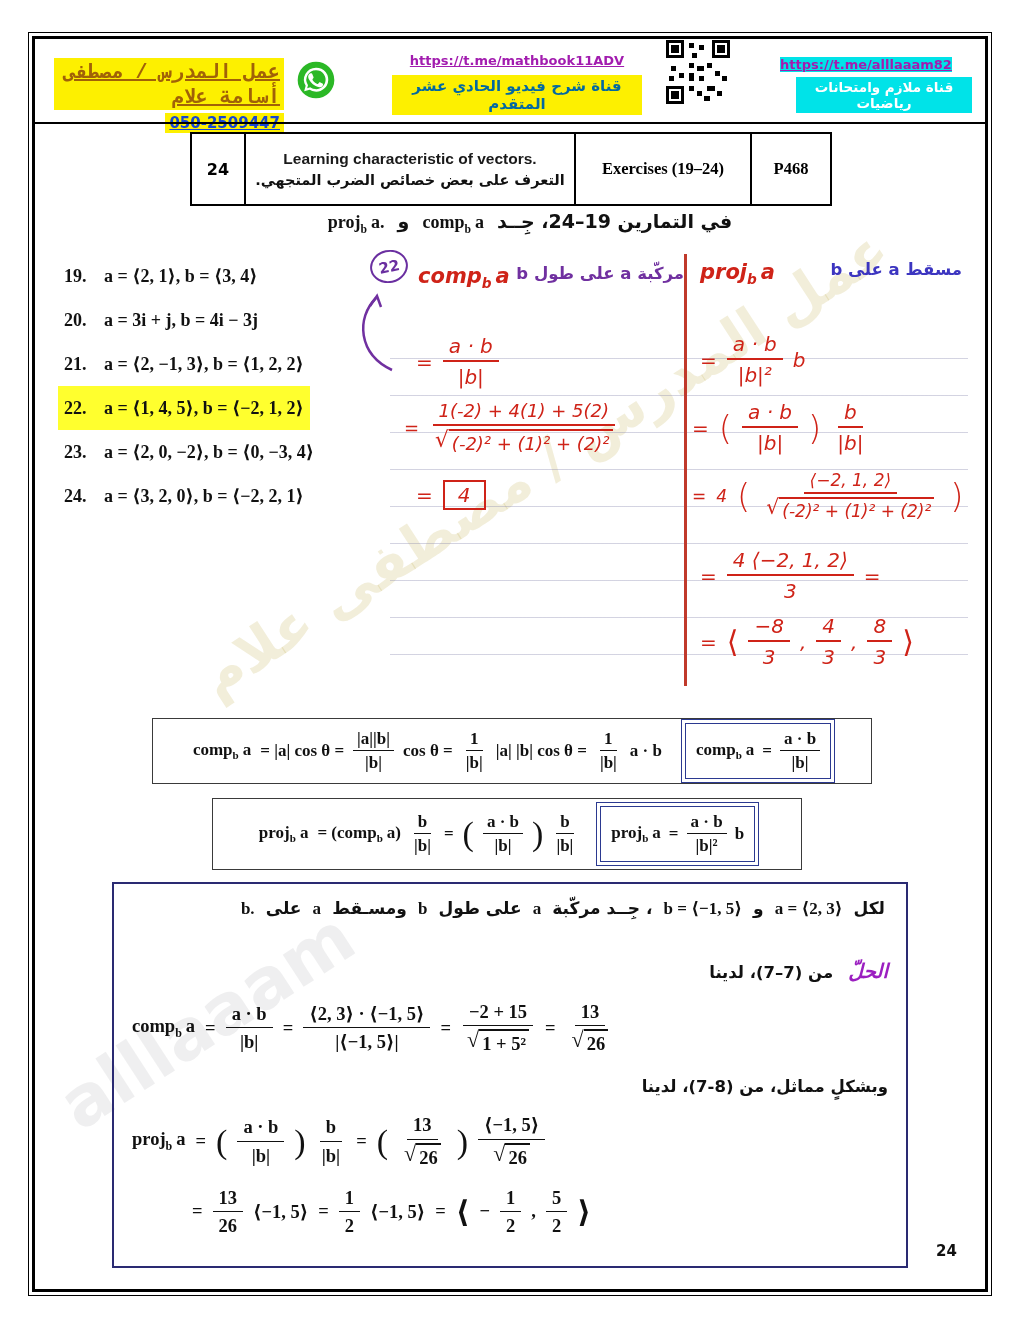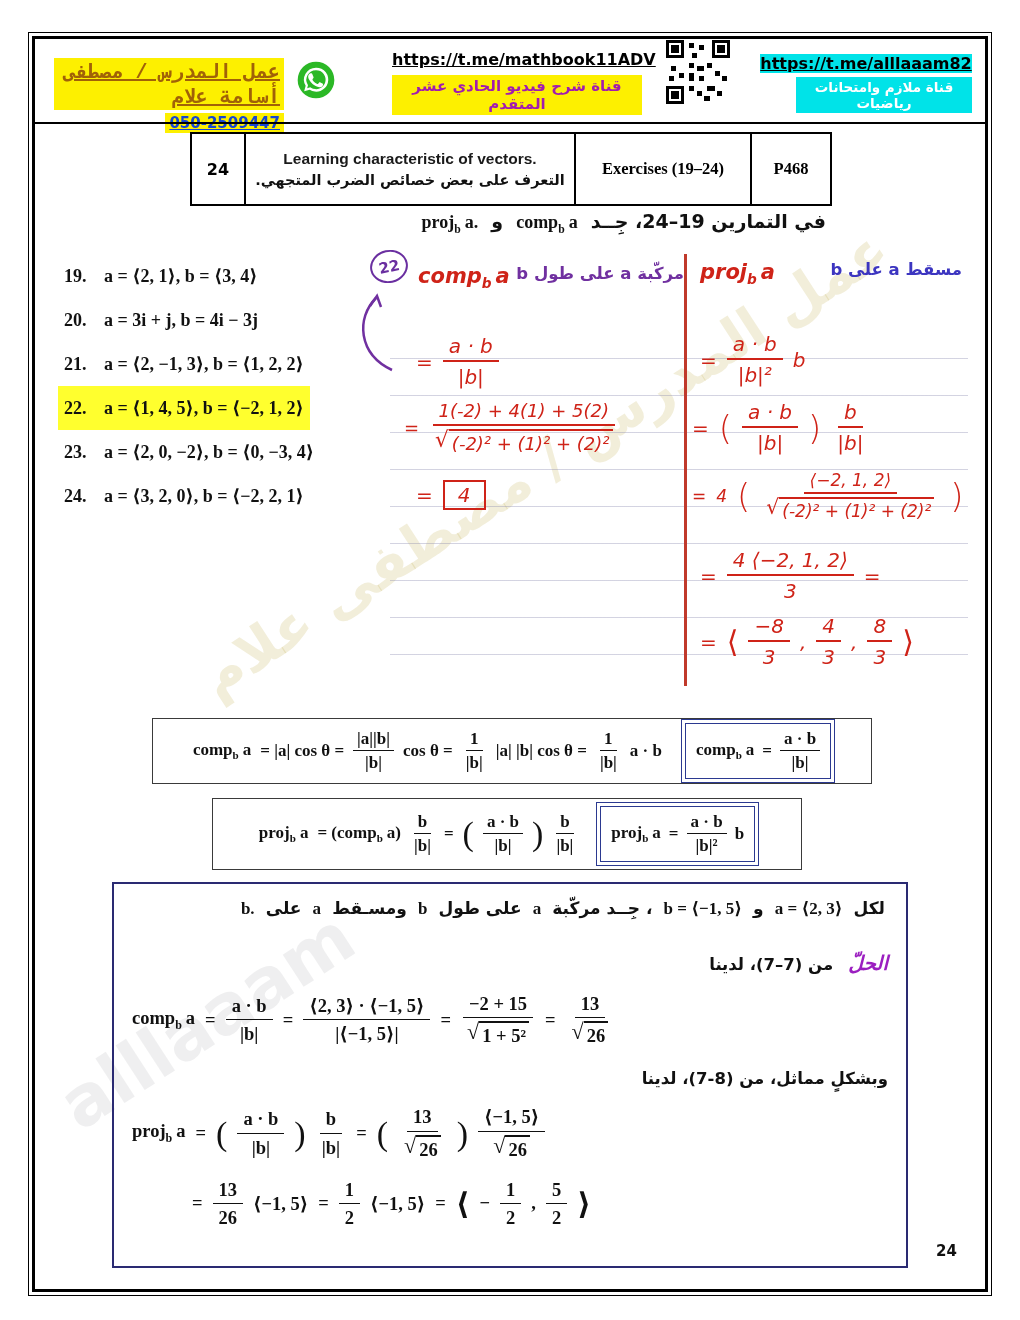--- a/index.html
+++ b/index.html
@@ -19,39 +19,39 @@
   .hdrline { position:absolute; left:35px; right:35px; top:122px; border-top:2.5px solid #000; z-index:1; }
 
   
   .hlY { background:#fdf000; }
   .hlC { background:#00e3e8; }
   .teacher { left:54px; top:58px; width:230px; direction:rtl; text-align:right; }
   .teacher .t1 { display:inline-block; color:#a16207; font-weight:bold; font-size:20px; text-decoration:underline; padding:1px 4px;font-family:Liberation Mono, monospace; }
   .teacher .t2 { display:inline-block; color:#1646d2; font-weight:bold; font-size:15px; text-decoration:underline; padding:1px 4px; margin-top:3px; direction:ltr; }
   .wa { left:296px; top:60px; width:40px; height:40px; }
   .centerlinks { left:392px; top:50px; width:250px; text-align:center; }
-  .lnk { color:#000000; font-weight:bold; font-size:16px; text-decoration:underline; cursor:pointer; }
-  .ch1 { display:inline-block; margin-top:6px; color:#a21caf; font-weight:bold; font-size:15px; padding:2px 6px; direction:rtl; }
+  .lnk { color:#a21caf; font-weight:bold; font-size:13px; text-decoration:underline; cursor:pointer; }
+  .ch1 { display:inline-block; margin-top:6px; color:#0369a1; font-weight:bold; font-size:15px; padding:2px 6px; direction:rtl; }
   .qr { left:666px; top:40px; width:64px; height:64px; }
   .rightlinks { left:760px; top:54px; width:212px; text-align:center; }
   .ch2 { display:inline-block; margin-top:4px; color:#fff; font-weight:bold; font-size:13.5px; padding:2px 6px; direction:rtl;margin-left:36px; }
 
   
   .ltable { left:190px; top:132px; display:flex; border:2.5px solid #000; background:#fff; z-index:2; }
   .ltable .cell { border-left:2.5px solid #000; display:flex; flex-direction:column; align-items:center; justify-content:center; padding:4px 6px; height:70px; }
   .ltable .cell:first-child { border-left:none; }
   .c-num { width:52px; font-weight:bold; font-size:16px; }
   .c-title { width:330px; }
   .c-title .en { font-weight:bold; font-size:15.5px; color:#1a1a1a; font-family:"Liberation Sans","DejaVu Sans",sans-serif; }
   .c-title .arr { font-weight:bold; font-size:14.5px; color:#111; direction:rtl; margin-top:4px; }
   .c-range { width:176px; font-weight:bold; font-size:16.5px; font-family:"Liberation Serif","DejaVu Serif",serif; }
   .c-pref { width:80px; font-weight:bold; font-size:16.5px; font-family:"Liberation Serif","DejaVu Serif",serif; }
 
   
-  .instr { left:230px; right:190px; top:210px; direction:rtl; z-index:2; }
+  .instr { left:230px; right:190px; top:210px; text-align:center; direction:rtl; z-index:2; }
   .instr .ar { font-weight:bold; font-size:19px; color:#111; margin:0 4px; }
   .m { font-family:"Liberation Serif","DejaVu Serif","DejaVu Sans",serif; font-weight:bold; color:#111; }
   .iso { direction:ltr; unicode-bidi:isolate; display:inline-block; margin:0 4px; font-size:18px; }
   sub { font-size:65%; }
   .argsp { margin-left:4px; }
 
   
   .exlist { left:58px; top:254px; width:320px; z-index:2; }
   .exrow { display:flex; align-items:center; gap:10px; height:44px; width:max-content; padding:2px 6px;
            font-family:"Liberation Serif","DejaVu Serif","DejaVu Sans",serif; font-weight:bold; font-size:18px; color:#111; }
@@ -95,21 +95,21 @@
   
   .example { left:112px; top:882px; width:796px; height:386px; border:2px solid #2a2a72; padding:14px 18px; z-index:2; }
   .exline-ar { direction:rtl; text-align:right; color:#111; }
   .exline-ar .ar { font-weight:bold; font-size:17px; margin:16px 3px; }
   .exline-ar .iso { font-size:17px; margin:0 3px; }
   .sol-label { color:#9b1fc0; font-weight:bold; font-size:20px; margin-left:10px; font-style:italic; }
   .sol-text { font-weight:bold; font-size:16.5px; }
   .eqrow { display:flex; align-items:center; gap:10px; font-family:"Liberation Serif","DejaVu Serif","DejaVu Sans",serif;
            font-weight:bold; font-size:18.5px; color:#111; }
   .eqrow .fr .nu { border-bottom:1.5px solid currentColor; }
-  .mt1 { margin-top:32px; } .mt2 { margin-top:18px; } .mt3 { margin-top:22px; }
+  .mt1 { margin-top:40px; } .mt2 { margin-top:18px; } .mt3 { margin-top:22px; }
   .indent { margin-left:60px; }
 
   .pnum { left:936px; top:1242px; font-weight:bold; font-size:15px; color:#111; z-index:2; }
   a { color:inherit; }
 </style>
 </head>
 <body>
 
 <div class="wm wm1">عمل المدرس / مصطفى علام</div>
 <div class="wm wm2">alllaaam</div>

